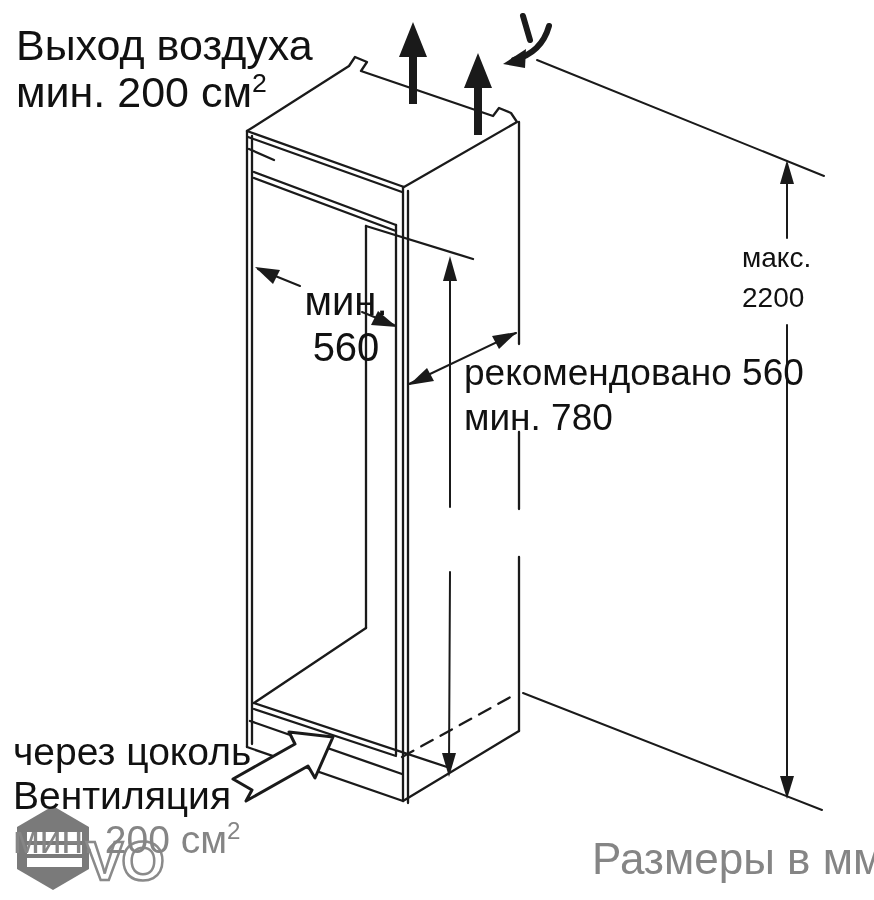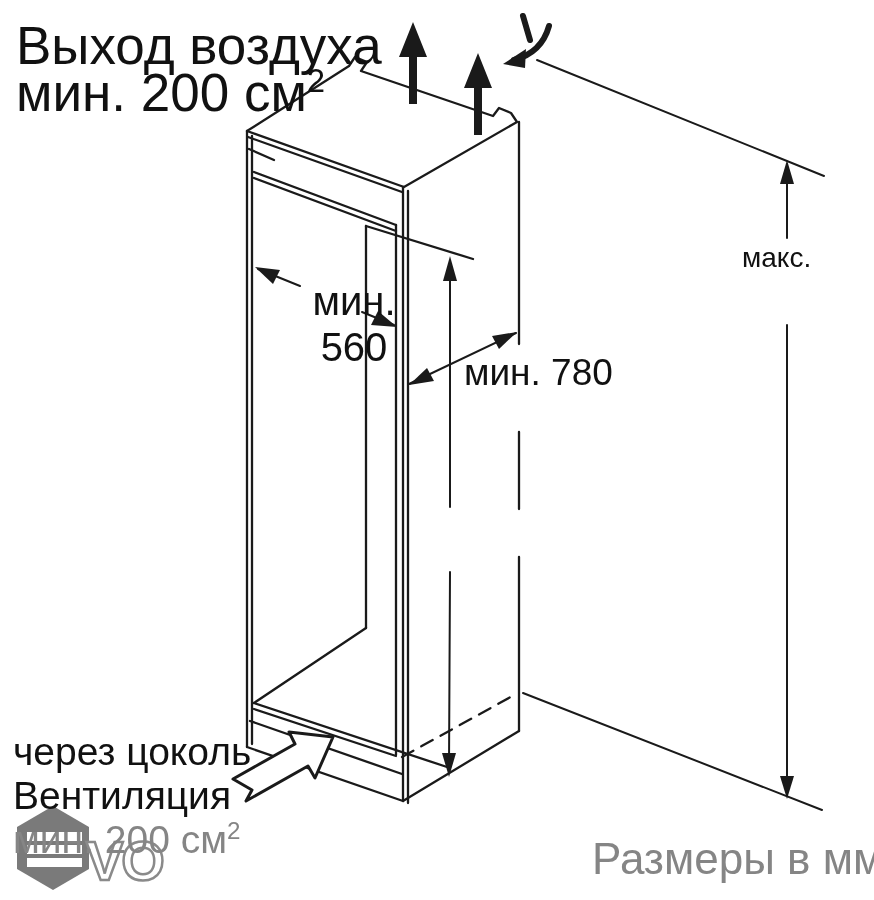--- a/index.html
+++ b/index.html
@@ -4,22 +4,22 @@
 <style>
   html,body{margin:0;padding:0;background:#fff;}
   #stage{
     position:relative;width:874px;height:900px;background:#ffffff;overflow:hidden;
     font-family:"Liberation Sans","DejaVu Sans",sans-serif;color:#111;
   }
   #drawing{position:absolute;left:0;top:0;}
   .ann{position:absolute;white-space:nowrap;color:#111;}
   .ann sup{font-size:62%;vertical-align:super;line-height:0;}
   .gray{color:#858585;}
-  #airOutlet{left:16px;top:22px;font-size:53px;line-height:47px;}
-  #widthMin{left:295px;top:278px;width:118px;font-size:40px;line-height:46px;text-align:center;}
+  #airOutlet{left:16px;top:22px;font-size:43px;line-height:47px;}
+  #widthMin{left:287px;top:278px;width:118px;font-size:40px;line-height:46px;text-align:center;}
   #depthNote{left:464px;top:350px;font-size:37px;line-height:45px;}
   #heightDim{left:405px;top:515px;font-size:45px;}
   #heightDim .tol{font-size:29px;vertical-align:18px;letter-spacing:0;}
   #maxHeight{left:742px;top:238px;font-size:28px;line-height:40px;}
   #ventNote{left:13px;top:730px;font-size:39px;line-height:44px;}
   #unitsNote{left:592px;top:834px;font-size:44px;}
 </style>
 </head>
 <body>
 
@@ -128,26 +128,28 @@
     <div>Выход воздуха</div>
     <div><span>мин. 200 см</span><sup>2</sup></div>
   </div>
 
   <div class="ann" id="widthMin">
     <div>мин.</div>
     <div>560</div>
   </div>
 
   <div class="ann" id="depthNote">
+    <div>рекомендовано 560</div>
     <div>мин. 780</div>
   </div>
 
 
   <div class="ann" id="maxHeight">
     <div>макс.</div>
+    <div>2200</div>
   </div>
 
   <div class="ann" id="ventNote">
     <div>через цоколь</div>
     <div>Вентиляция</div>
     <div class="gray"><span>мин. 200 см</span><sup>2</sup></div>
   </div>
 
   <div class="ann gray" id="unitsNote">Размеры в мм</div>
 

